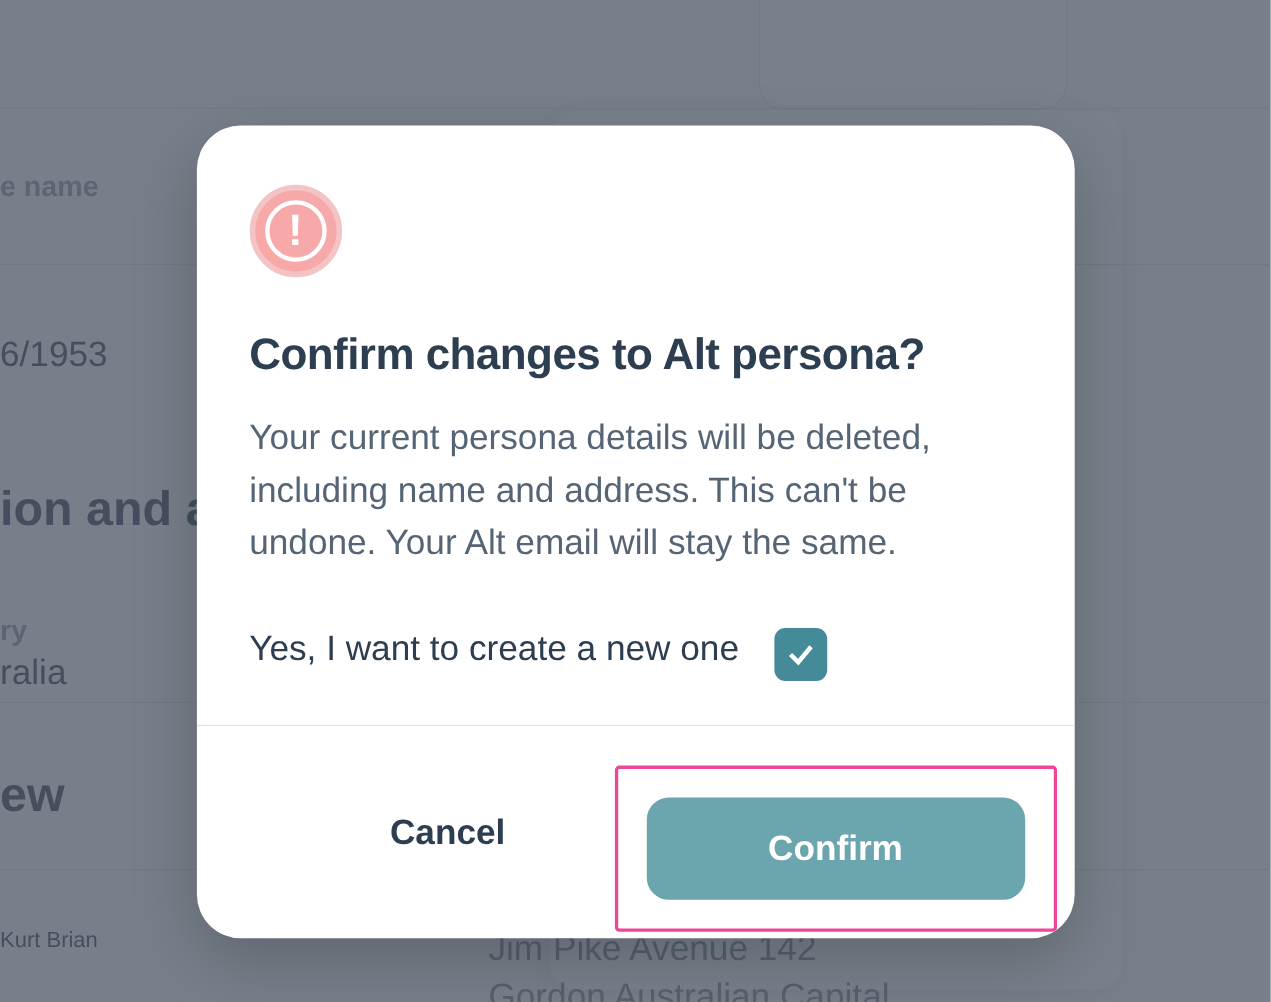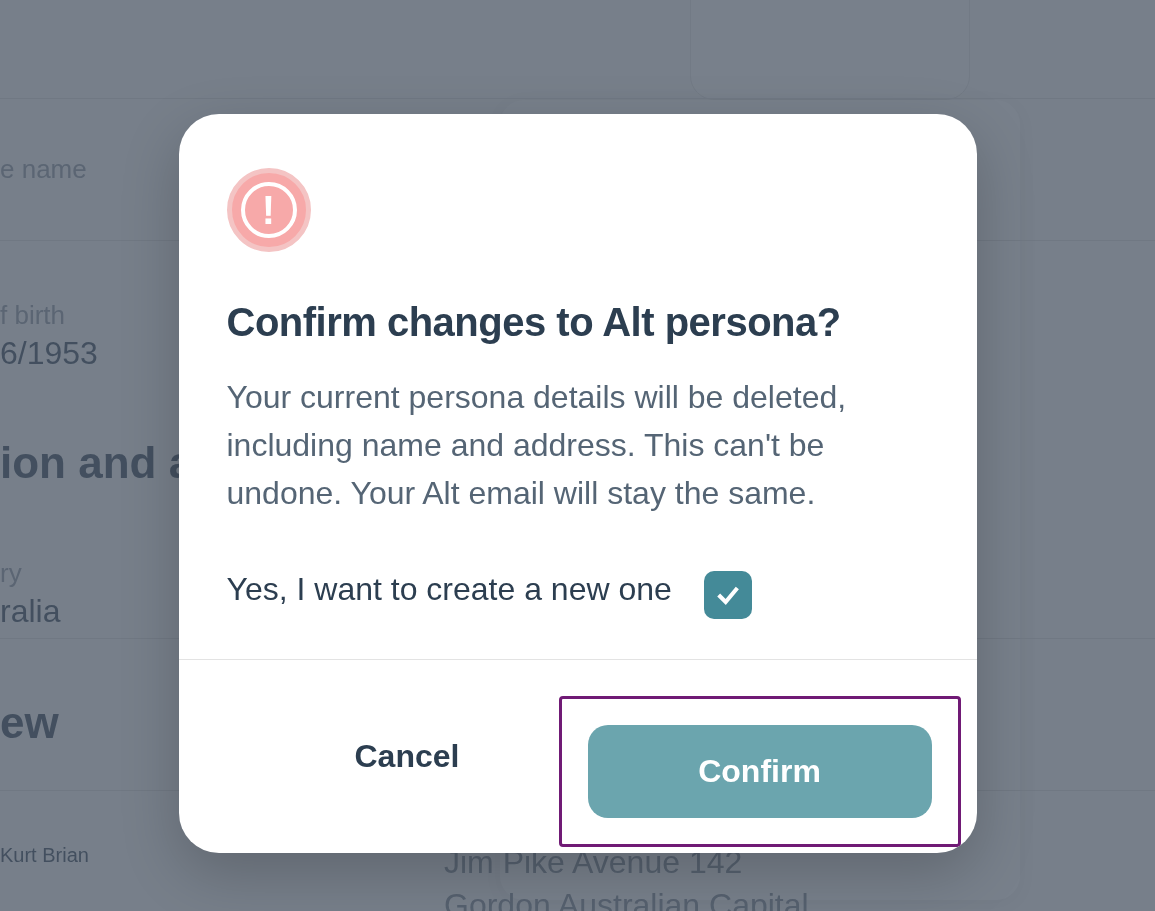--- a/index.html
+++ b/index.html
@@ -40,21 +40,21 @@
     .bg-field {
       position: absolute;
       left: 0;
       width: 280px;
       padding: 10px 0;
     }
     
     .bg-field-label {
       color: #8a94a0;
       font-size: 26px;
-      font-weight: 400;
+      font-weight: 700;
     }
     
     .bg-field-value {
       color: #2c3e50;
       font-size: 32px;
       font-weight: 400;
       margin-top: 4px;
     }
     
     .bg-section-heading {
@@ -205,21 +205,21 @@
       border: none;
       color: #2c3e50;
       font-size: 32px;
       font-weight: 700;
       cursor: pointer;
       padding: 24px 48px;
       margin-left: 80px;
     }
     
     .confirm-highlight {
-      border: 3px solid #701a75;
+      border: 3px solid #ec4899;
       padding: 26px;
       border-radius: 4px;
       margin-right: -32px;
       margin-bottom: -30px;
     }
     
     .confirm-btn {
       background: #6ba5ae;
       border: none;
       color: #ffffff;
@@ -248,21 +248,20 @@
 
   <div class="hr-line" style="top:98px;"></div>
 
   <div class="bg-field" style="top:144px;">
     <div class="bg-field-label">e name</div>
   </div>
 
   <div class="hr-line" style="top:240px;"></div>
 
   <div class="bg-field" style="top:290px;">
-    <div class="bg-field-label">f birth</div>
     <div class="bg-field-value">6/1953</div>
   </div>
 
   <div class="bg-section-heading" style="top:438px;">ion and ad</div>
 
   <div class="bg-field" style="top:548px;">
     <div class="bg-field-label">ry</div>
     <div class="bg-field-value">ralia</div>
   </div>
 

